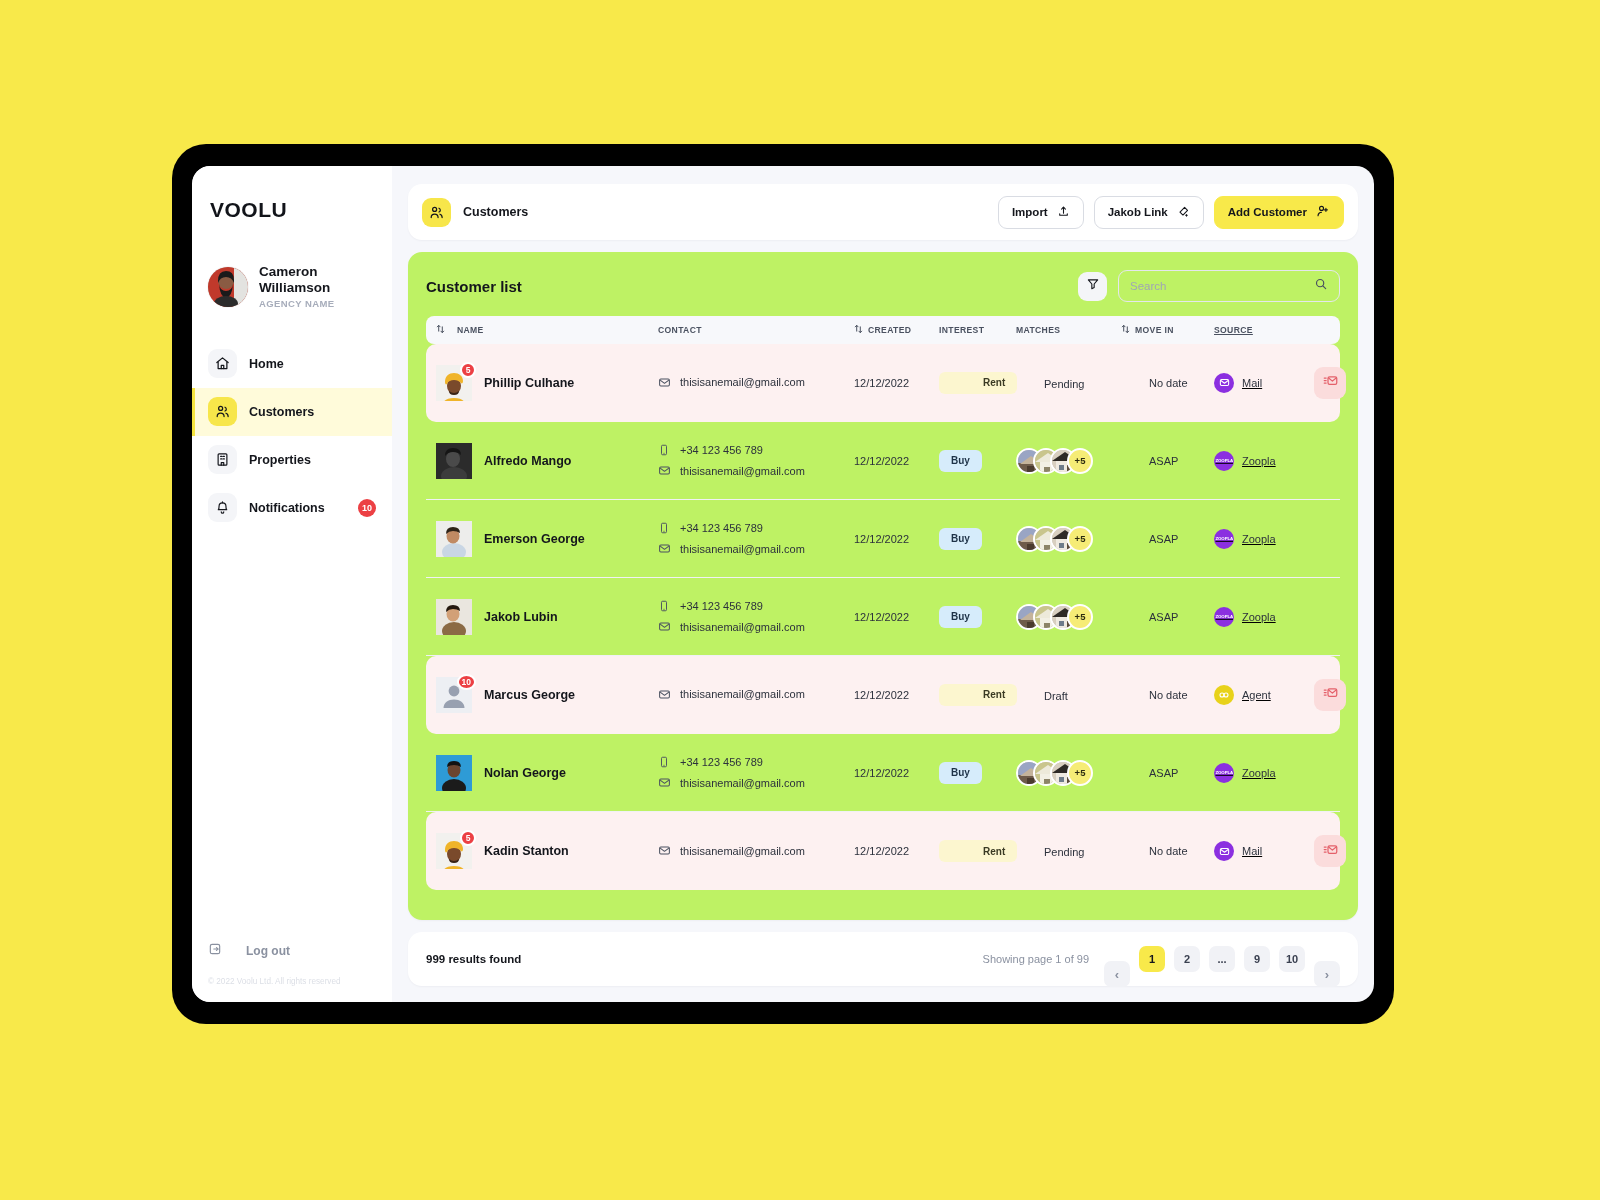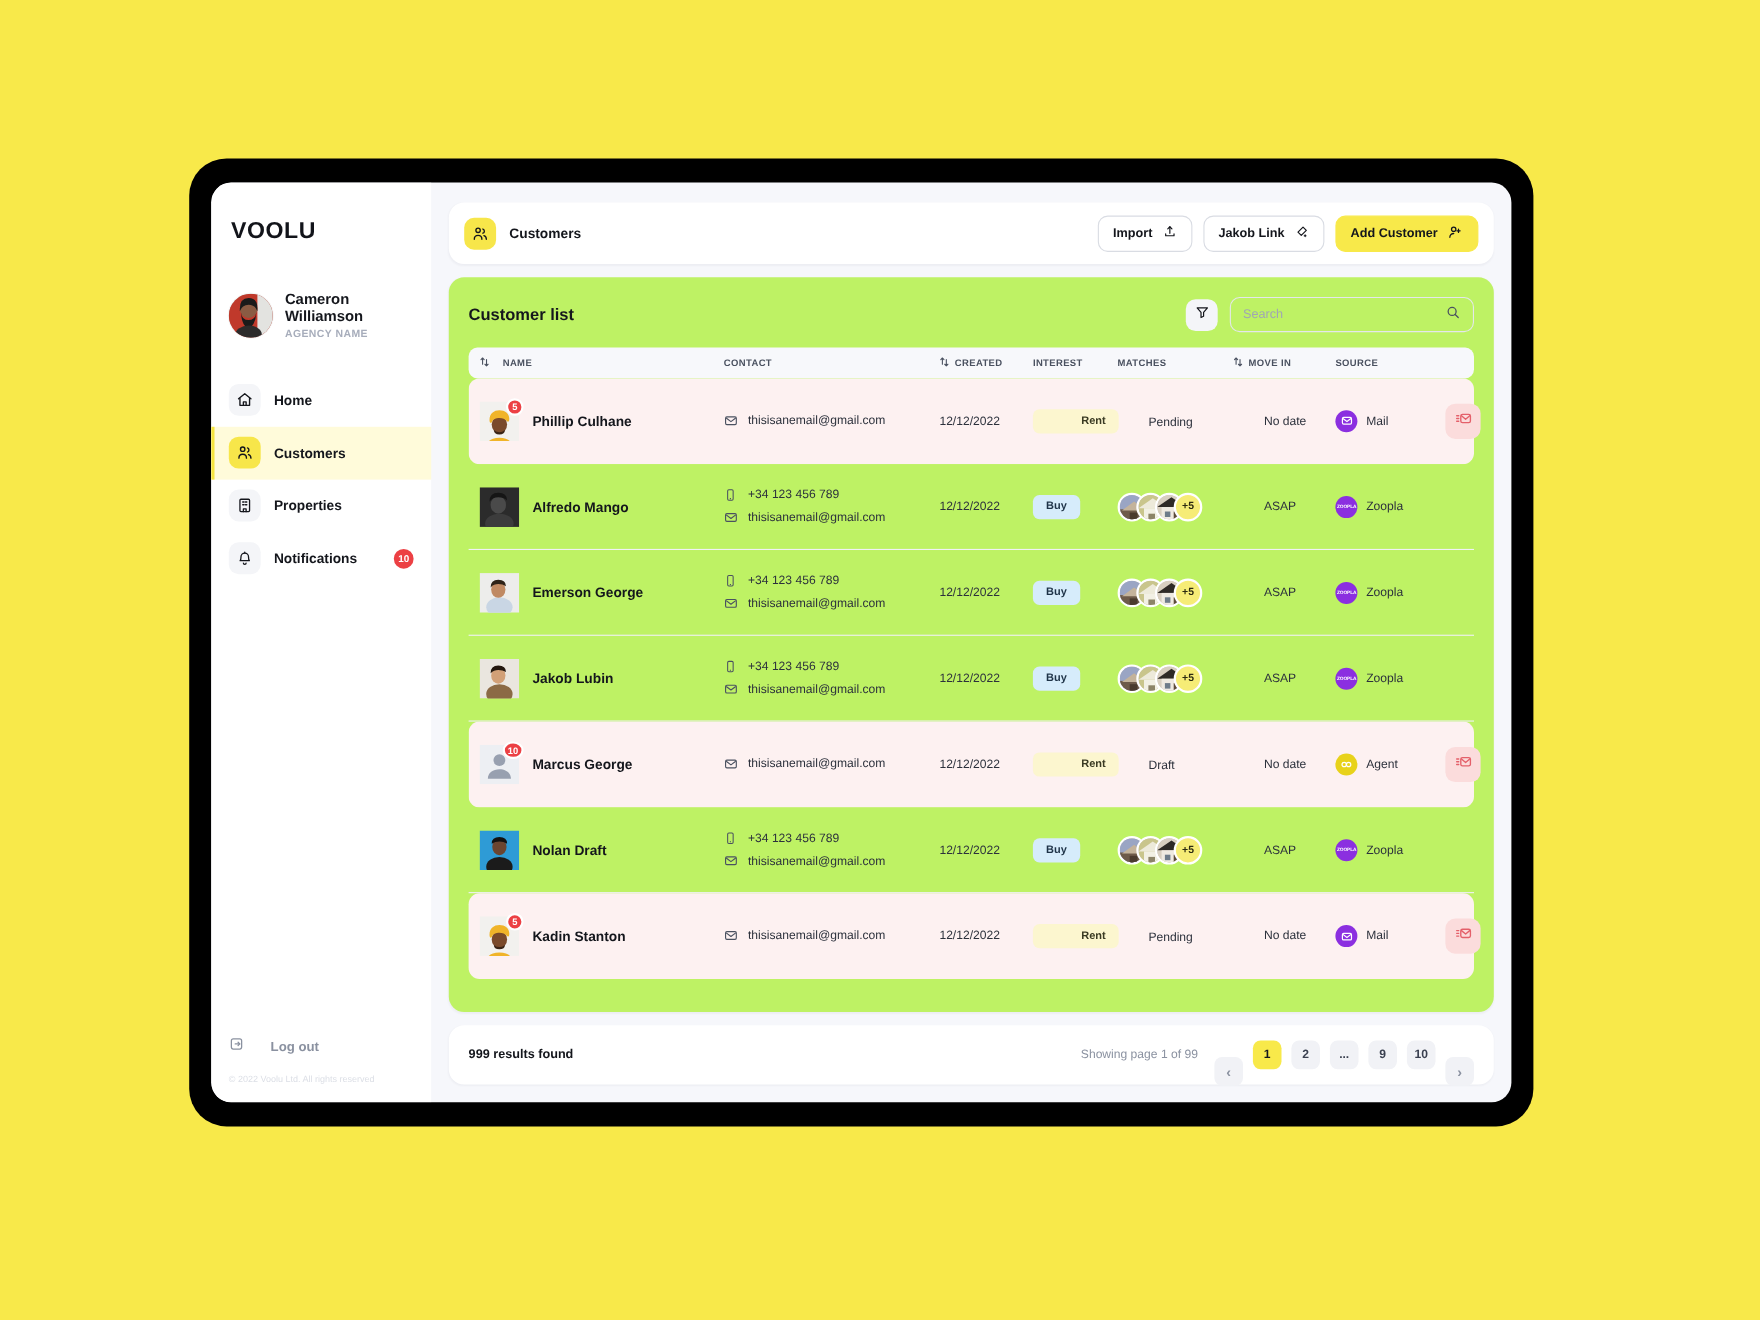--- a/index.html
+++ b/index.html
@@ -185,21 +185,21 @@
   }
   .tr.flagged { background: #FDF1F1; border-radius: 10px; border-bottom-color: transparent; }
   .tr:last-child { border-bottom: none; }
 
   .c-name   { width: 222px; flex: 0 0 222px; display: flex; align-items: center; gap: 12px; }
   .c-contact{ width: 196px; flex: 0 0 196px; }
   .c-created{ width: 85px;  flex: 0 0 85px; }
   .c-interest{width: 77px;  flex: 0 0 77px; }
   .c-matches{ width: 105px; flex: 0 0 105px; }
   .c-movein { width: 93px;  flex: 0 0 93px; }
-  .c-source { width: 100px; flex: 0 0 100px; }
+  .c-source { width: 100px; flex: 0 0 100px; text-decoration: underline; }
   .c-action { flex: 1 1 auto; display: flex; justify-content: flex-end; }
 
   .av-wrap { position: relative; width: 36px; height: 36px; flex: 0 0 36px; }
   .av {
     width: 36px; height: 36px; border-radius: 50%;
     overflow: hidden; background: #E6E8EE;
   }
   .av svg { display: block; }
   .av-badge {
     position: absolute; top: -3px; right: -4px;
@@ -782,21 +782,21 @@
     <div class="c-name">
       <span class="av-wrap">
         <span class="av"><svg width="36" height="36" viewBox="0 0 36 36">
                           <rect width="36" height="36" fill="#2E9BD6"></rect>
                           <ellipse cx="18" cy="33" rx="12" ry="9" fill="#1B1B1B"></ellipse>
                           <ellipse cx="18" cy="15" rx="6.5" ry="7.5" fill="#6B4530"></ellipse>
                           <path d="M11 12q0-6 7-6t7 6q-3-2-7-2t-7 2z" fill="#121212"></path>
                         </svg></span>
         
       </span>
-      <span class="cell-name">Nolan Draft</span>
+      <span class="cell-name">Nolan George</span>
     </div>
     <div class="c-contact">
                     <div class="contact-line"><span class="ci">
                         <svg width="12" height="12" viewBox="0 0 24 24" fill="none" stroke="#4A5160" stroke-width="1.9" stroke-linejoin="round">
                           <rect x="7" y="2.5" width="10" height="19" rx="2.2"></rect>
                           <path d="M11 18.6h2"></path>
                         </svg>
                       </span>+34 123 456 789</div>
                     <div class="contact-line"><span class="ci">
                         <svg width="13" height="13" viewBox="0 0 24 24" fill="none" stroke="#4A5160" stroke-width="1.9" stroke-linejoin="round">

